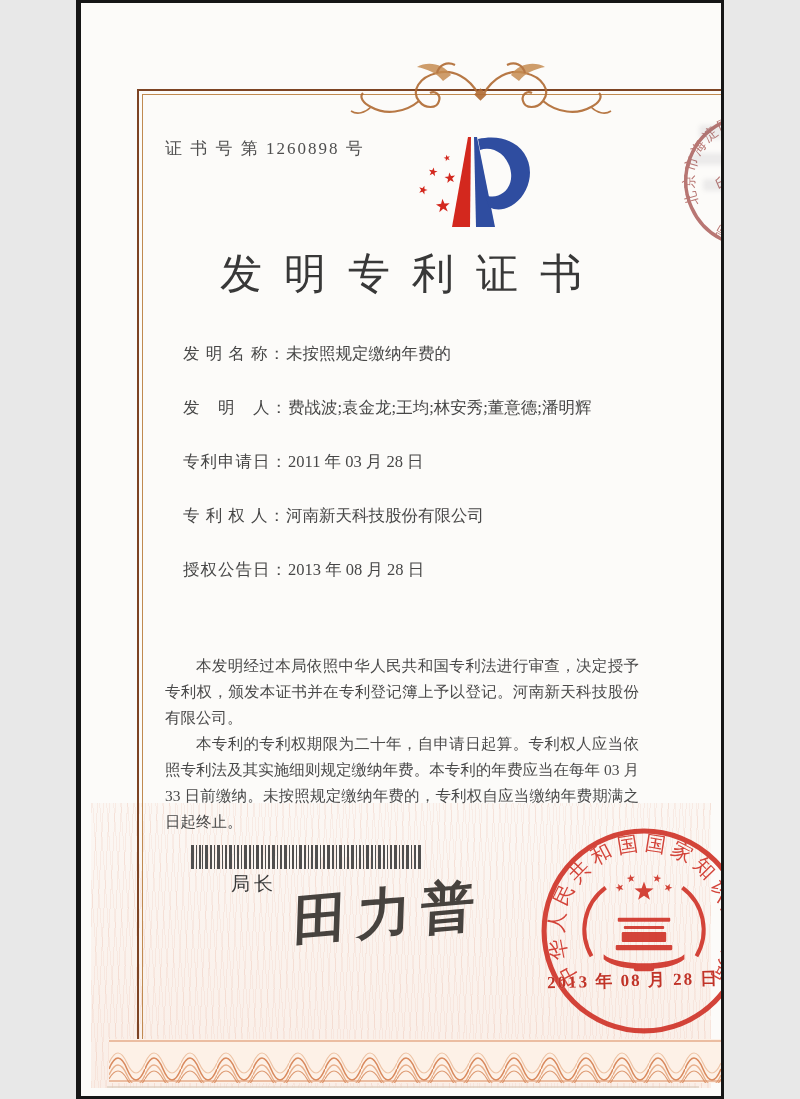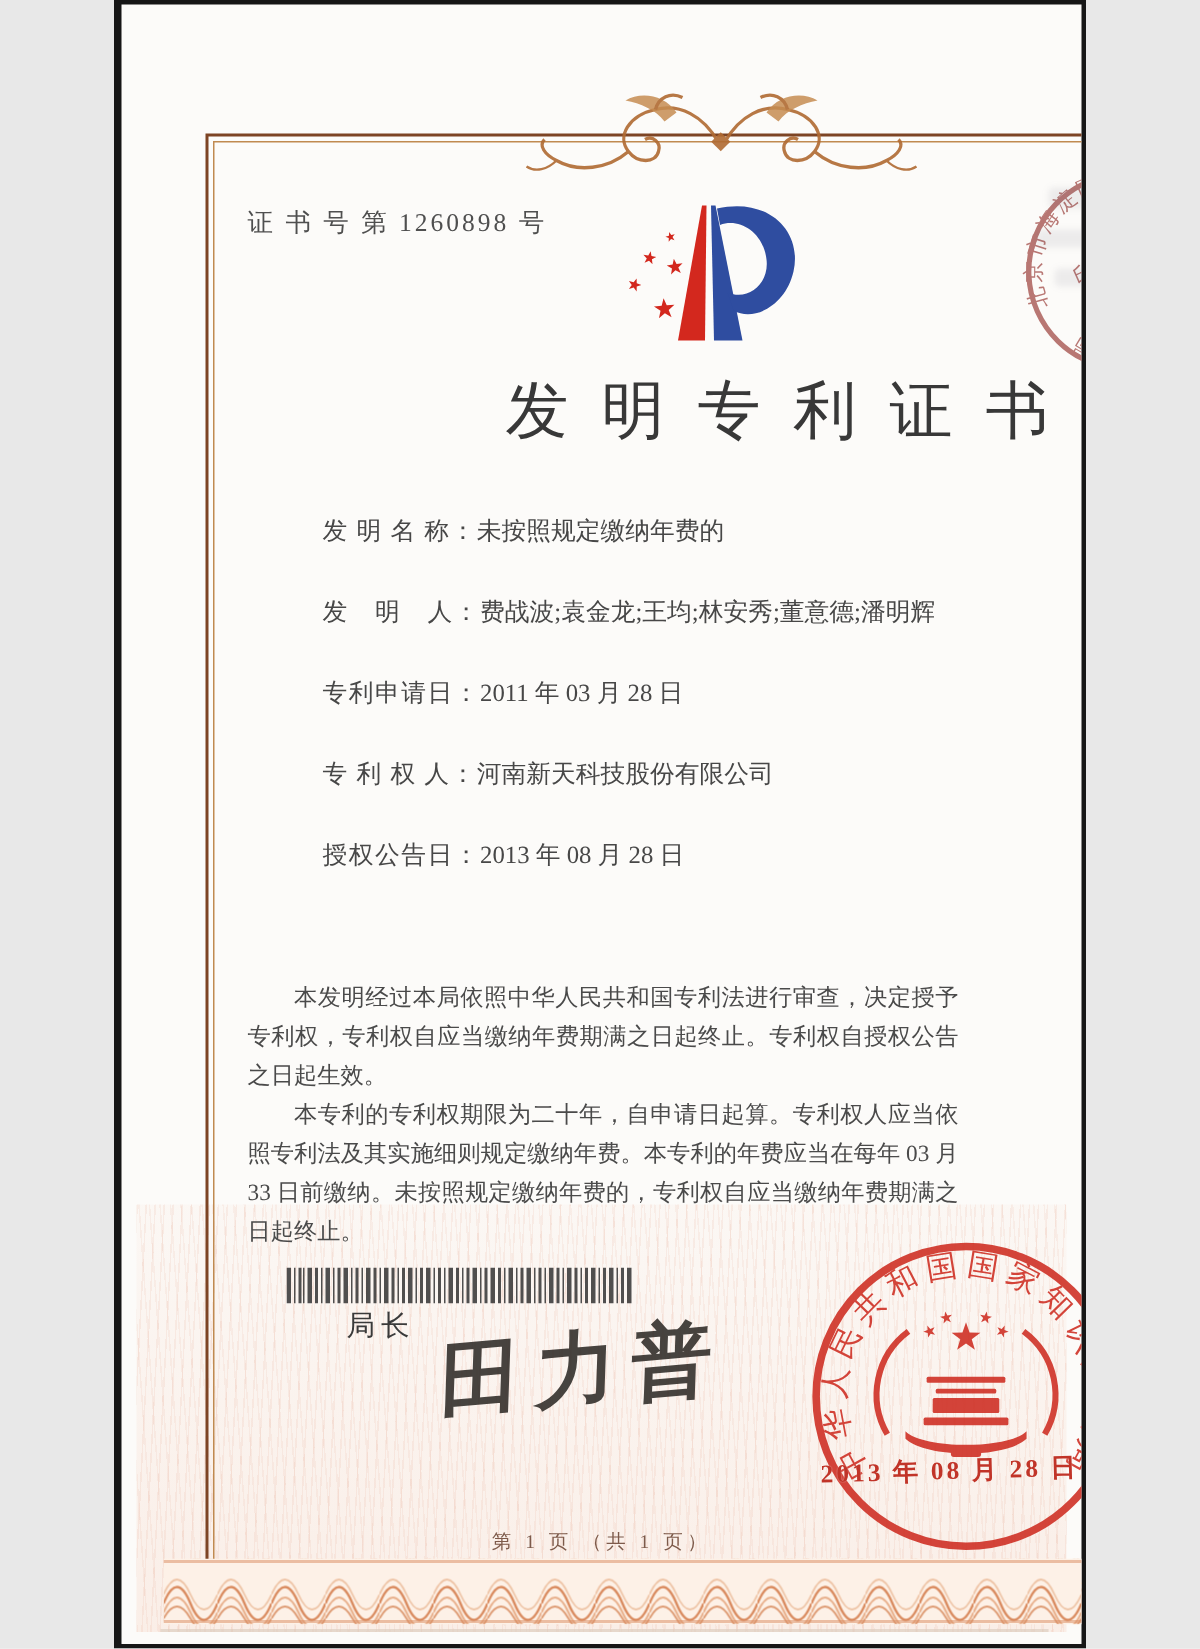--- a/index.html
+++ b/index.html
@@ -27,26 +27,26 @@
   .frame-inner{
     position:absolute;left:3px;top:3px;right:3px;bottom:3px;
     border:1px solid #c08a50;
   }
   .flourish{position:absolute;left:238px;top:54px;width:324px;height:66px;}
   .certno{
     position:absolute;left:84px;top:134px;font-size:17px;letter-spacing:2px;color:#4f4f4f;
   }
   .logo{position:absolute;left:300px;top:126px;width:200px;height:108px;}
   .title{
-    position:absolute;left:0;right:0;top:243px;text-align:right;
+    position:absolute;left:0;right:0;top:243px;text-align:center;
     font-size:42px;letter-spacing:22px;padding-left:22px;color:#383838;font-weight:500;
   }
   .fields{position:absolute;left:102px;top:340px;right:80px;font-size:16.5px;color:#474747;}
   .field-row{height:20px;margin-bottom:34px;white-space:nowrap;}
-  .field-label{letter-spacing:1px;margin-left:32px;}
+  .field-label{letter-spacing:1px;}
   .body-text{
     position:absolute;left:84px;right:82px;top:650px;
     font-size:15.5px;line-height:26px;text-align:justify;color:#4a4a4a;
   }
   .body-text p{margin:0;text-indent:2em;}
   .barcode{position:absolute;left:110px;top:842px;width:234px;height:24px;opacity:.85;}
   .director{position:absolute;left:150px;top:868px;font-size:19px;letter-spacing:4px;color:#3a3a3a;}
   .signature{
     position:absolute;left:212px;top:874px;font-size:54px;color:#2f2b27;letter-spacing:10px;
     transform:rotate(-5deg) skewX(-7deg);font-weight:bold;opacity:.88;
@@ -113,21 +113,21 @@
 
   <div class="fields">
     <div class="field-row"><span class="field-label">发 明 名 称：</span><span>未按照规定缴纳年费的</span></div>
     <div class="field-row"><span class="field-label">发　明　人：</span><span>费战波;袁金龙;王均;林安秀;董意德;潘明辉</span></div>
     <div class="field-row"><span class="field-label">专利申请日：</span><span>2011 年 03 月 28 日</span></div>
     <div class="field-row"><span class="field-label">专 利 权 人：</span><span>河南新天科技股份有限公司</span></div>
     <div class="field-row"><span class="field-label">授权公告日：</span><span>2013 年 08 月 28 日</span></div>
   </div>
 
   <div class="body-text">
-    <p>本发明经过本局依照中华人民共和国专利法进行审查，决定授予专利权，专利权自应当缴纳年费期满之日起终止。专利权自授权公告之日起生效。</p>
+    <p>本发明经过本局依照中华人民共和国专利法进行审查，决定授予专利权，颁发本证书并在专利登记簿上予以登记。河南新天科技股份有限公司。</p>
     <p>本专利的专利权期限为二十年，自申请日起算。专利权人应当依照专利法及其实施细则规定缴纳年费。本专利的年费应当在每年 03 月 33 日前缴纳。未按照规定缴纳年费的，专利权自应当缴纳年费期满之日起终止。</p>
   </div>
 
   <svg class="barcode" viewBox="0 0 234 24">
     <path fill="#333" d="M0 0h3v24h-3zM5 0h1v24h-1zM8 0h2v24h-2zM11 0h1v24h-1zM14 0h3v24h-3zM19 0h2v24h-2zM23 0h1v24h-1zM26 0h3v24h-3zM31 0h1v24h-1zM34 0h2v24h-2zM38 0h3v24h-3zM43 0h1v24h-1zM46 0h2v24h-2zM50 0h1v24h-1zM53 0h3v24h-3zM58 0h2v24h-2zM62 0h1v24h-1zM65 0h3v24h-3zM70 0h2v24h-2zM74 0h1v24h-1zM77 0h2v24h-2zM81 0h3v24h-3zM86 0h1v24h-1zM89 0h2v24h-2zM93 0h3v24h-3zM98 0h1v24h-1zM101 0h2v24h-2zM105 0h1v24h-1zM108 0h3v24h-3zM113 0h2v24h-2zM117 0h1v24h-1zM120 0h2v24h-2zM124 0h3v24h-3zM129 0h1v24h-1zM132 0h2v24h-2zM136 0h3v24h-3zM141 0h2v24h-2zM145 0h1v24h-1zM148 0h3v24h-3zM153 0h1v24h-1zM156 0h2v24h-2zM160 0h3v24h-3zM165 0h1v24h-1zM168 0h2v24h-2zM172 0h1v24h-1zM175 0h3v24h-3zM180 0h2v24h-2zM184 0h1v24h-1zM187 0h3v24h-3zM192 0h2v24h-2zM196 0h1v24h-1zM199 0h2v24h-2zM203 0h3v24h-3zM208 0h1v24h-1zM211 0h2v24h-2zM215 0h3v24h-3zM220 0h1v24h-1zM223 0h2v24h-2zM227 0h3v24h-3z"></path>
   </svg>
 
   <div class="director">局长</div>
   <div class="signature">田力普</div>
 
@@ -170,21 +170,20 @@
       </text>
       <text x="75" y="70" font-size="15" letter-spacing="3" text-anchor="middle" stroke="none">印 花 税</text>
       <text x="75" y="92" font-size="14" letter-spacing="1" text-anchor="middle" stroke="none">代扣专用章</text>
     </g>
   </svg>
 
   <div class="ghost" style="left:618px;top:122px;width:70px;height:14px;"></div>
   <div class="ghost" style="left:610px;top:150px;width:84px;height:12px;"></div>
   <div class="ghost" style="left:622px;top:176px;width:66px;height:12px;"></div>
 
-  <div class="footer">第 1 页 （共 1 页）</div>
 
   <svg class="bottom-band" viewBox="0 0 746 44" preserveAspectRatio="none">
     <defs>
       <pattern id="waves" x="0" y="0" width="36" height="44" patternUnits="userSpaceOnUse">
         <path d="M0,30 Q9,8 18,30 T36,30" stroke="#d98a5e" fill="none" stroke-width="1.6"></path>
         <path d="M0,36 Q9,16 18,36 T36,36" stroke="#e8b08c" fill="none" stroke-width="1.4"></path>
         <path d="M0,24 Q9,4 18,24 T36,24" stroke="#eec4a6" fill="none" stroke-width="1.2"></path>
         <path d="M0,40 Q9,24 18,40 T36,40" stroke="#dd9a72" fill="none" stroke-width="1.2"></path>
       </pattern>
     </defs>

